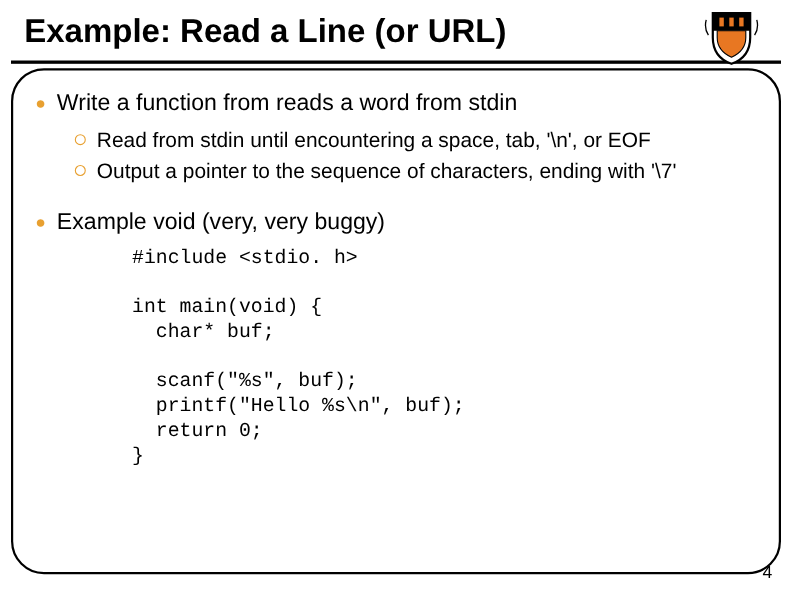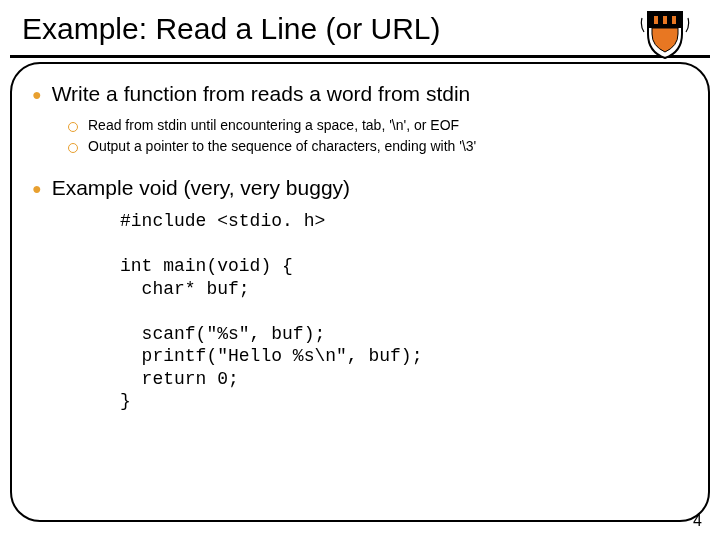--- a/index.html
+++ b/index.html
@@ -18,21 +18,21 @@
     width: 700px;
     height: 460px;
     border: 2px solid #000;
     border-radius: 30px;
   }
   .title {
     position: absolute;
     left: 22px;
     top: 12px;
     font-size: 30px;
-    font-weight: normal;
+    font-weight: bold;
   }
   .title-underline {
     position: absolute;
     left: 10px;
     top: 55px;
     width: 700px;
     height: 3px;
     background: #000;
   }
   .shield {
@@ -55,21 +55,21 @@
   .bullet1 .dot {
     color: #e8a030;
     font-size: 16px;
     margin-right: 10px;
     margin-left: 2px;
     margin-top: 4px;
   }
   .sub-bullets {
     margin-left: 38px;
     margin-bottom: 18px;
-    font-size: 14px;
+    font-size: 19px;
   }
   .sub-bullets .row {
     display: flex;
     margin-bottom: 2px;
   }
   .sub-bullets .circ {
     width: 10px;
     height: 10px;
     border: 1.5px solid #e8a030;
     border-radius: 50%;
@@ -119,21 +119,21 @@
     <span>Write a function from reads a word from stdin</span>
   </div>
 
   <div class="sub-bullets">
     <div class="row">
       <span class="circ"></span>
       <span>Read from stdin until encountering a space, tab, '\n', or EOF</span>
     </div>
     <div class="row">
       <span class="circ"></span>
-      <span>Output a pointer to the sequence of characters, ending with '\3'</span>
+      <span>Output a pointer to the sequence of characters, ending with '\7'</span>
     </div>
   </div>
 
   <div class="bullet1">
     <span class="dot">●</span>
     <span>Example void (very, very buggy)</span>
   </div>
 
   <div class="code-block">#include &lt;stdio. h&gt;
 

